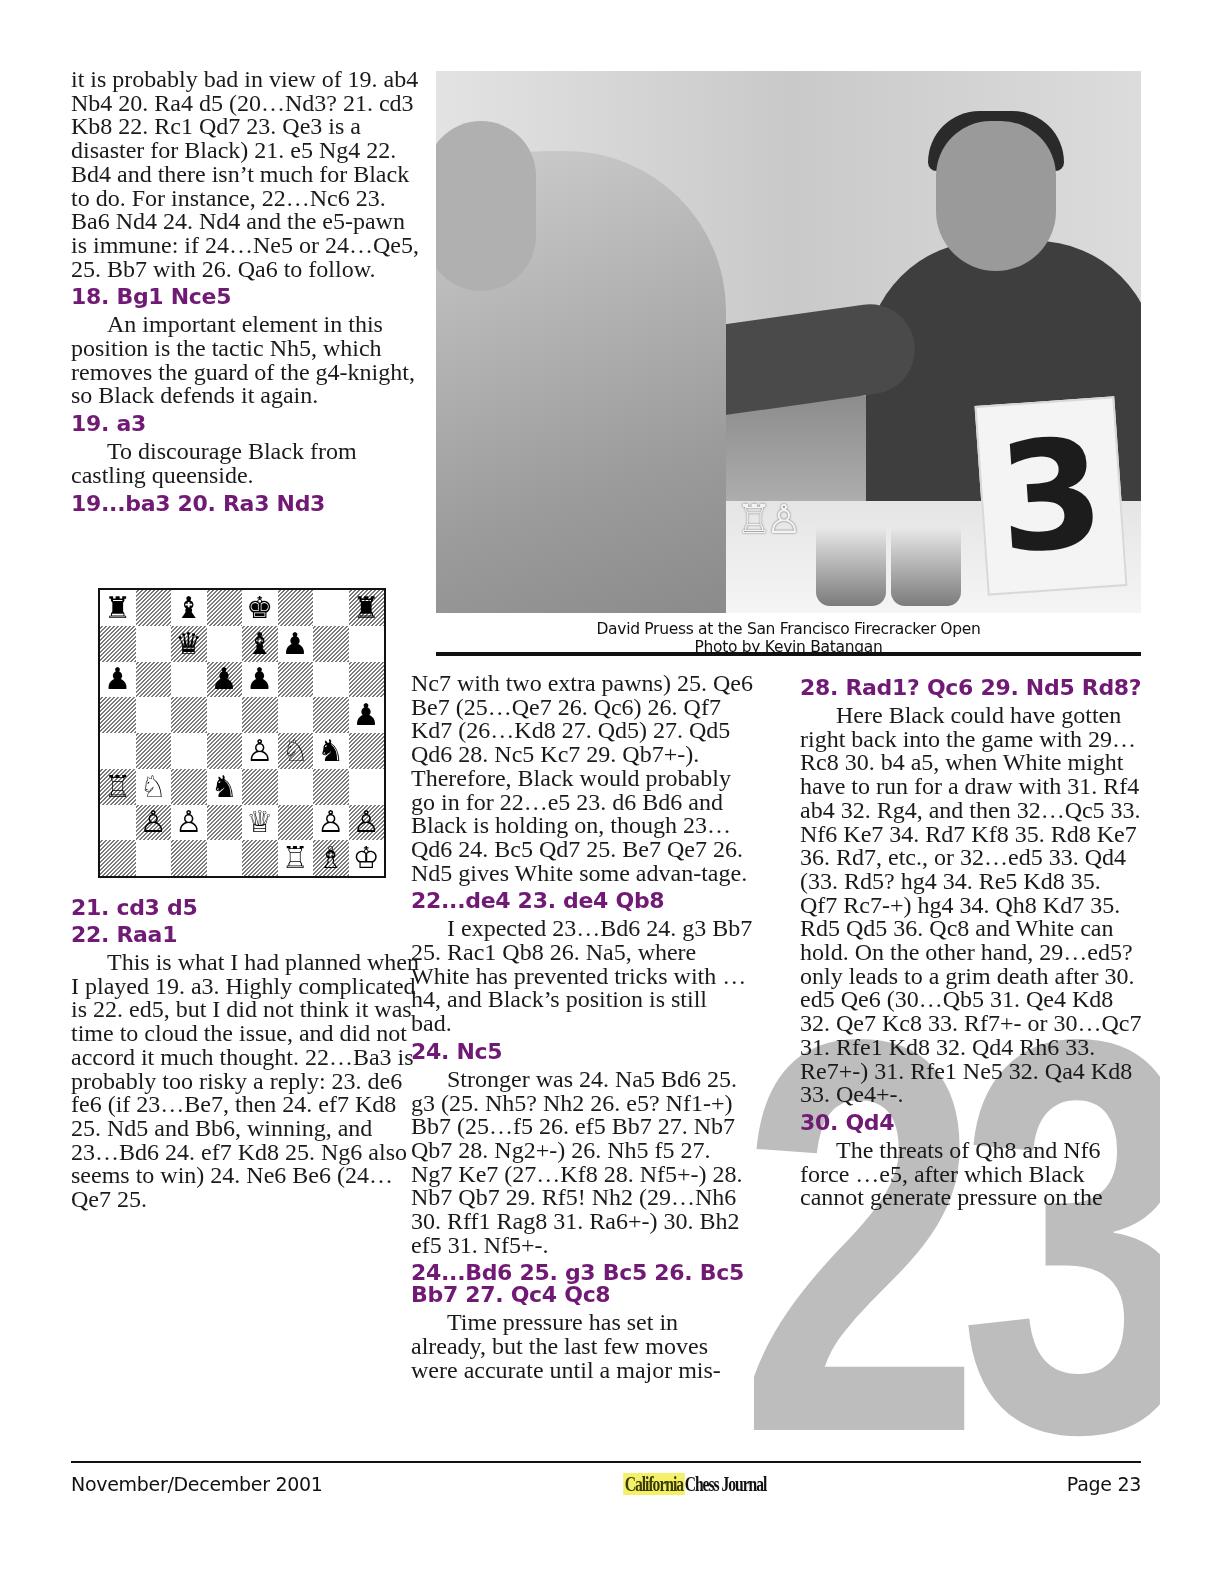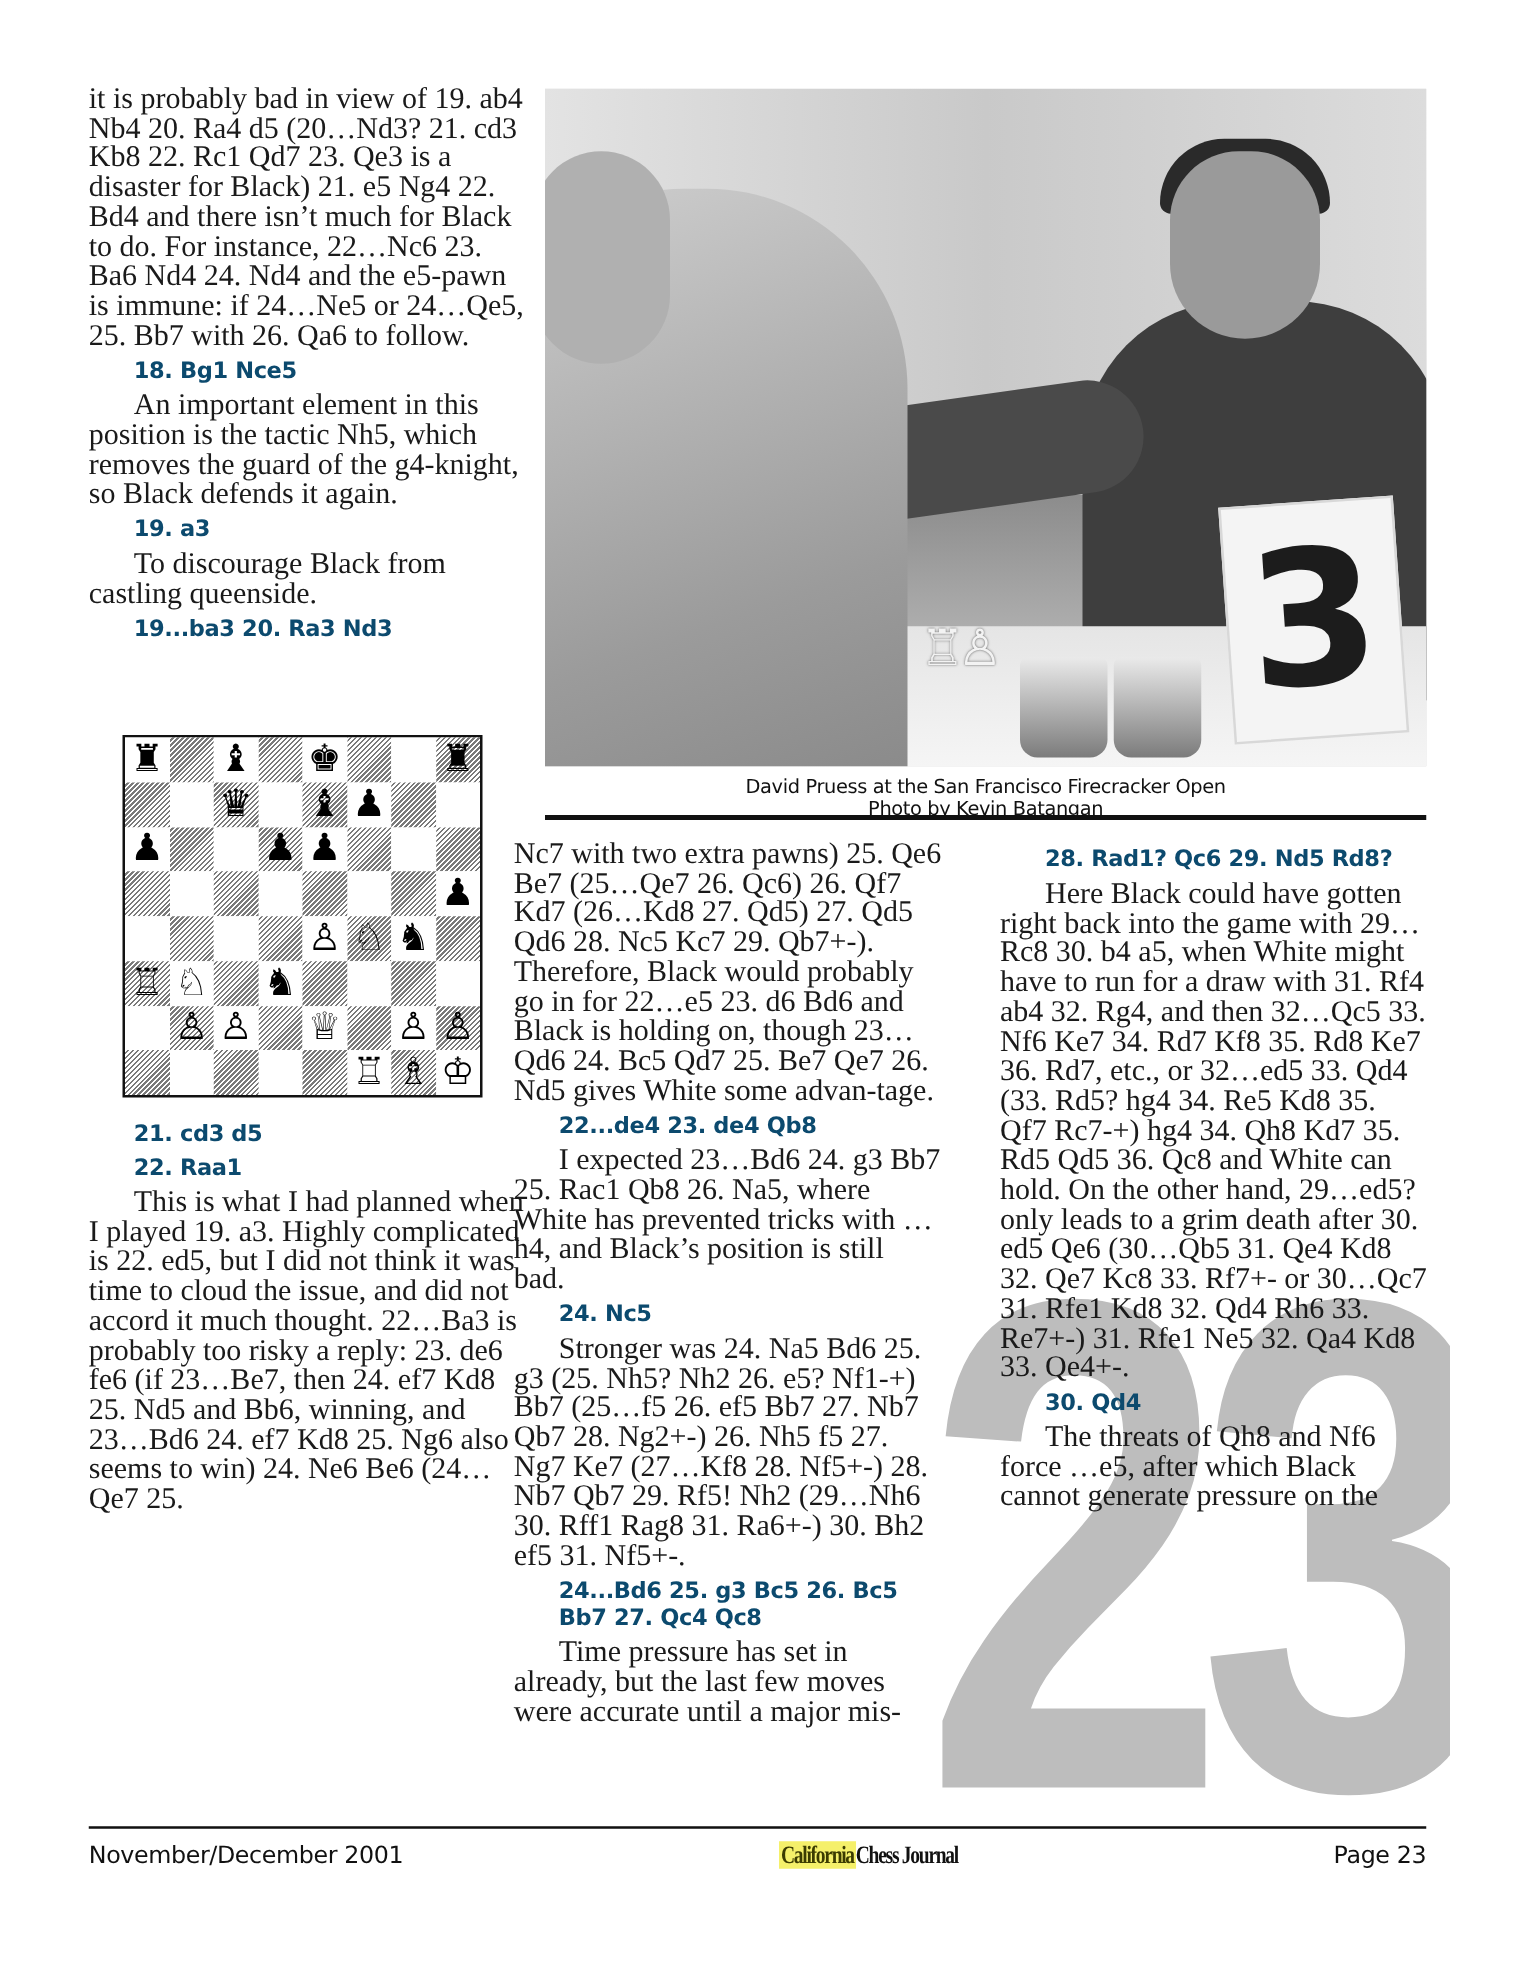--- a/index.html
+++ b/index.html
@@ -15,22 +15,22 @@
     }
 
     .col { position: absolute; z-index: 1; }
     .col-left { left: 71px; top: 68px; width: 348px; }
     .col-mid { left: 411px; top: 672px; width: 342px; }
     .col-right { left: 800px; top: 672px; width: 342px; }
 
     .para { font-family: "Liberation Serif", serif; font-size: 24px; line-height: 23.7px; color: #1a1a1a; }
     .para.indent { text-indent: 36px; }
     .move {
-      font-family: "DejaVu Sans", sans-serif; font-weight: bold; font-size: 18px;
-      line-height: 22px; color: #0c4a6e; margin-top: 5px; margin-bottom: 5px; letter-spacing: -0.3px; margin-left: 36px;
+      font-family: "DejaVu Sans", sans-serif; font-weight: bold; font-size: 22px;
+      line-height: 22px; color: #701a75; margin-top: 5px; margin-bottom: 5px; letter-spacing: -0.3px;
     }
 
     .board {
       position: absolute; left: 98px; top: 588px; width: 288px; height: 290px;
       border: 2px solid #111; display: grid;
       grid-template-columns: repeat(8, 1fr); grid-template-rows: repeat(8, 1fr); z-index: 1;
     }
     .sq { display: flex; align-items: center; justify-content: center; font-size: 30px; line-height: 1; font-family: "DejaVu Sans", sans-serif; }
     .sq.light { background: #ffffff; }
     .sq.dark { background: repeating-linear-gradient(135deg, #ffffff 0 1.4px, #7a7a7a 1.4px 2.8px); }

